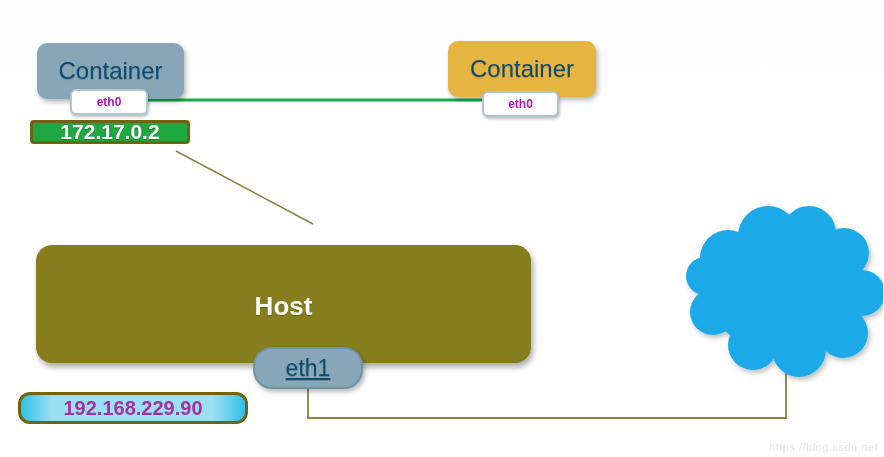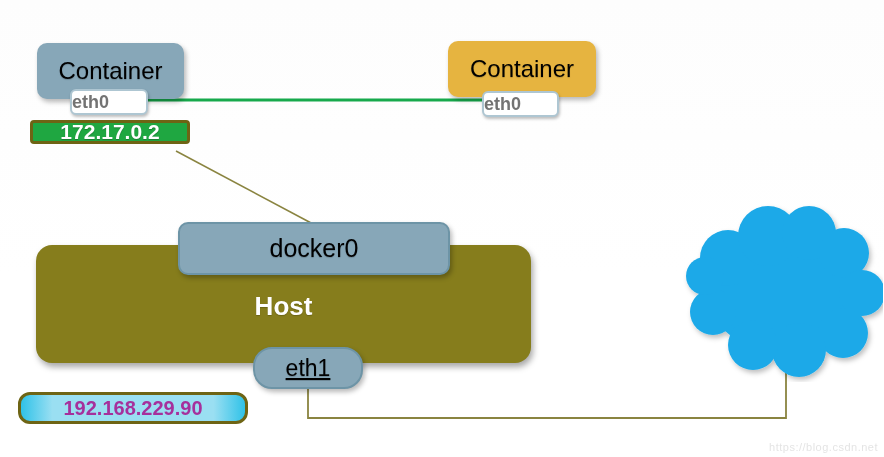--- a/index.html
+++ b/index.html
@@ -7,35 +7,35 @@
     position:relative;width:884px;height:457px;overflow:hidden;
     background:linear-gradient(180deg,#fdfdfd 0%,#ffffff 60%);
     font-family:"Liberation Sans",sans-serif;
   }
   .abs{position:absolute;box-sizing:border-box;}
   svg{display:block;}
 
   
   .node{
     display:flex;align-items:center;justify-content:center;
-    color:#000000;text-shadow:0 1px 1px rgba(0,0,0,0.18);
+    color:#0c4a6e;text-shadow:0 1px 1px rgba(0,0,0,0.18);
     border-radius:10px;box-shadow:2px 3px 5px rgba(0,0,0,0.28);
   }
   .container-left{
     left:37px;top:43px;width:147px;height:56px;z-index:3;
     background:var(--steel);font-size:24px;
   }
   .container-right{
     left:448px;top:41px;width:148px;height:56px;z-index:3;
     background:var(--gold);font-size:24px;
   }
   .eth-tag{
-    display:flex;align-items:center;justify-content:flex-start;
+    display:flex;align-items:center;justify-content:center;
     background:#ffffff;border:2px solid #aec6d2;border-radius:6px;
-    color:#737373;font-size:18px;font-weight:700;
+    color:#a21caf;font-size:12px;font-weight:700;
     box-shadow:1px 2px 3px rgba(0,0,0,0.25);z-index:4;
   }
   .eth0-left{left:70px;top:89px;width:78px;height:26px;}
   .eth0-right{left:482px;top:91px;width:77px;height:26px;}
 
   .ip-green{
     left:30px;top:120px;width:160px;height:24px;z-index:4;
     display:flex;align-items:center;justify-content:center;
     background:var(--green-fill);border:3px solid var(--border-olive);
     border-radius:4px;color:#ffffff;font-size:21px;font-weight:700;
@@ -106,23 +106,20 @@
   <div class="abs node container-right">
     <span>Container</span>
   </div>
   <div class="abs eth-tag eth0-right">
     <span>eth0</span>
   </div>
 
   <div class="abs host">
     <div class="host-label">Host</div>
   </div>
-  <div class="abs node docker0">
-    <span>docker0</span>
-  </div>
   <div class="abs node eth1">
     <span>eth1</span>
   </div>
   <div class="abs ip-cyan">
     <span>192.168.229.90</span>
   </div>
 
   <div class="abs cloud-wrap">
     <svg width="200" height="182" viewBox="0 0 200 182">
       <defs>

